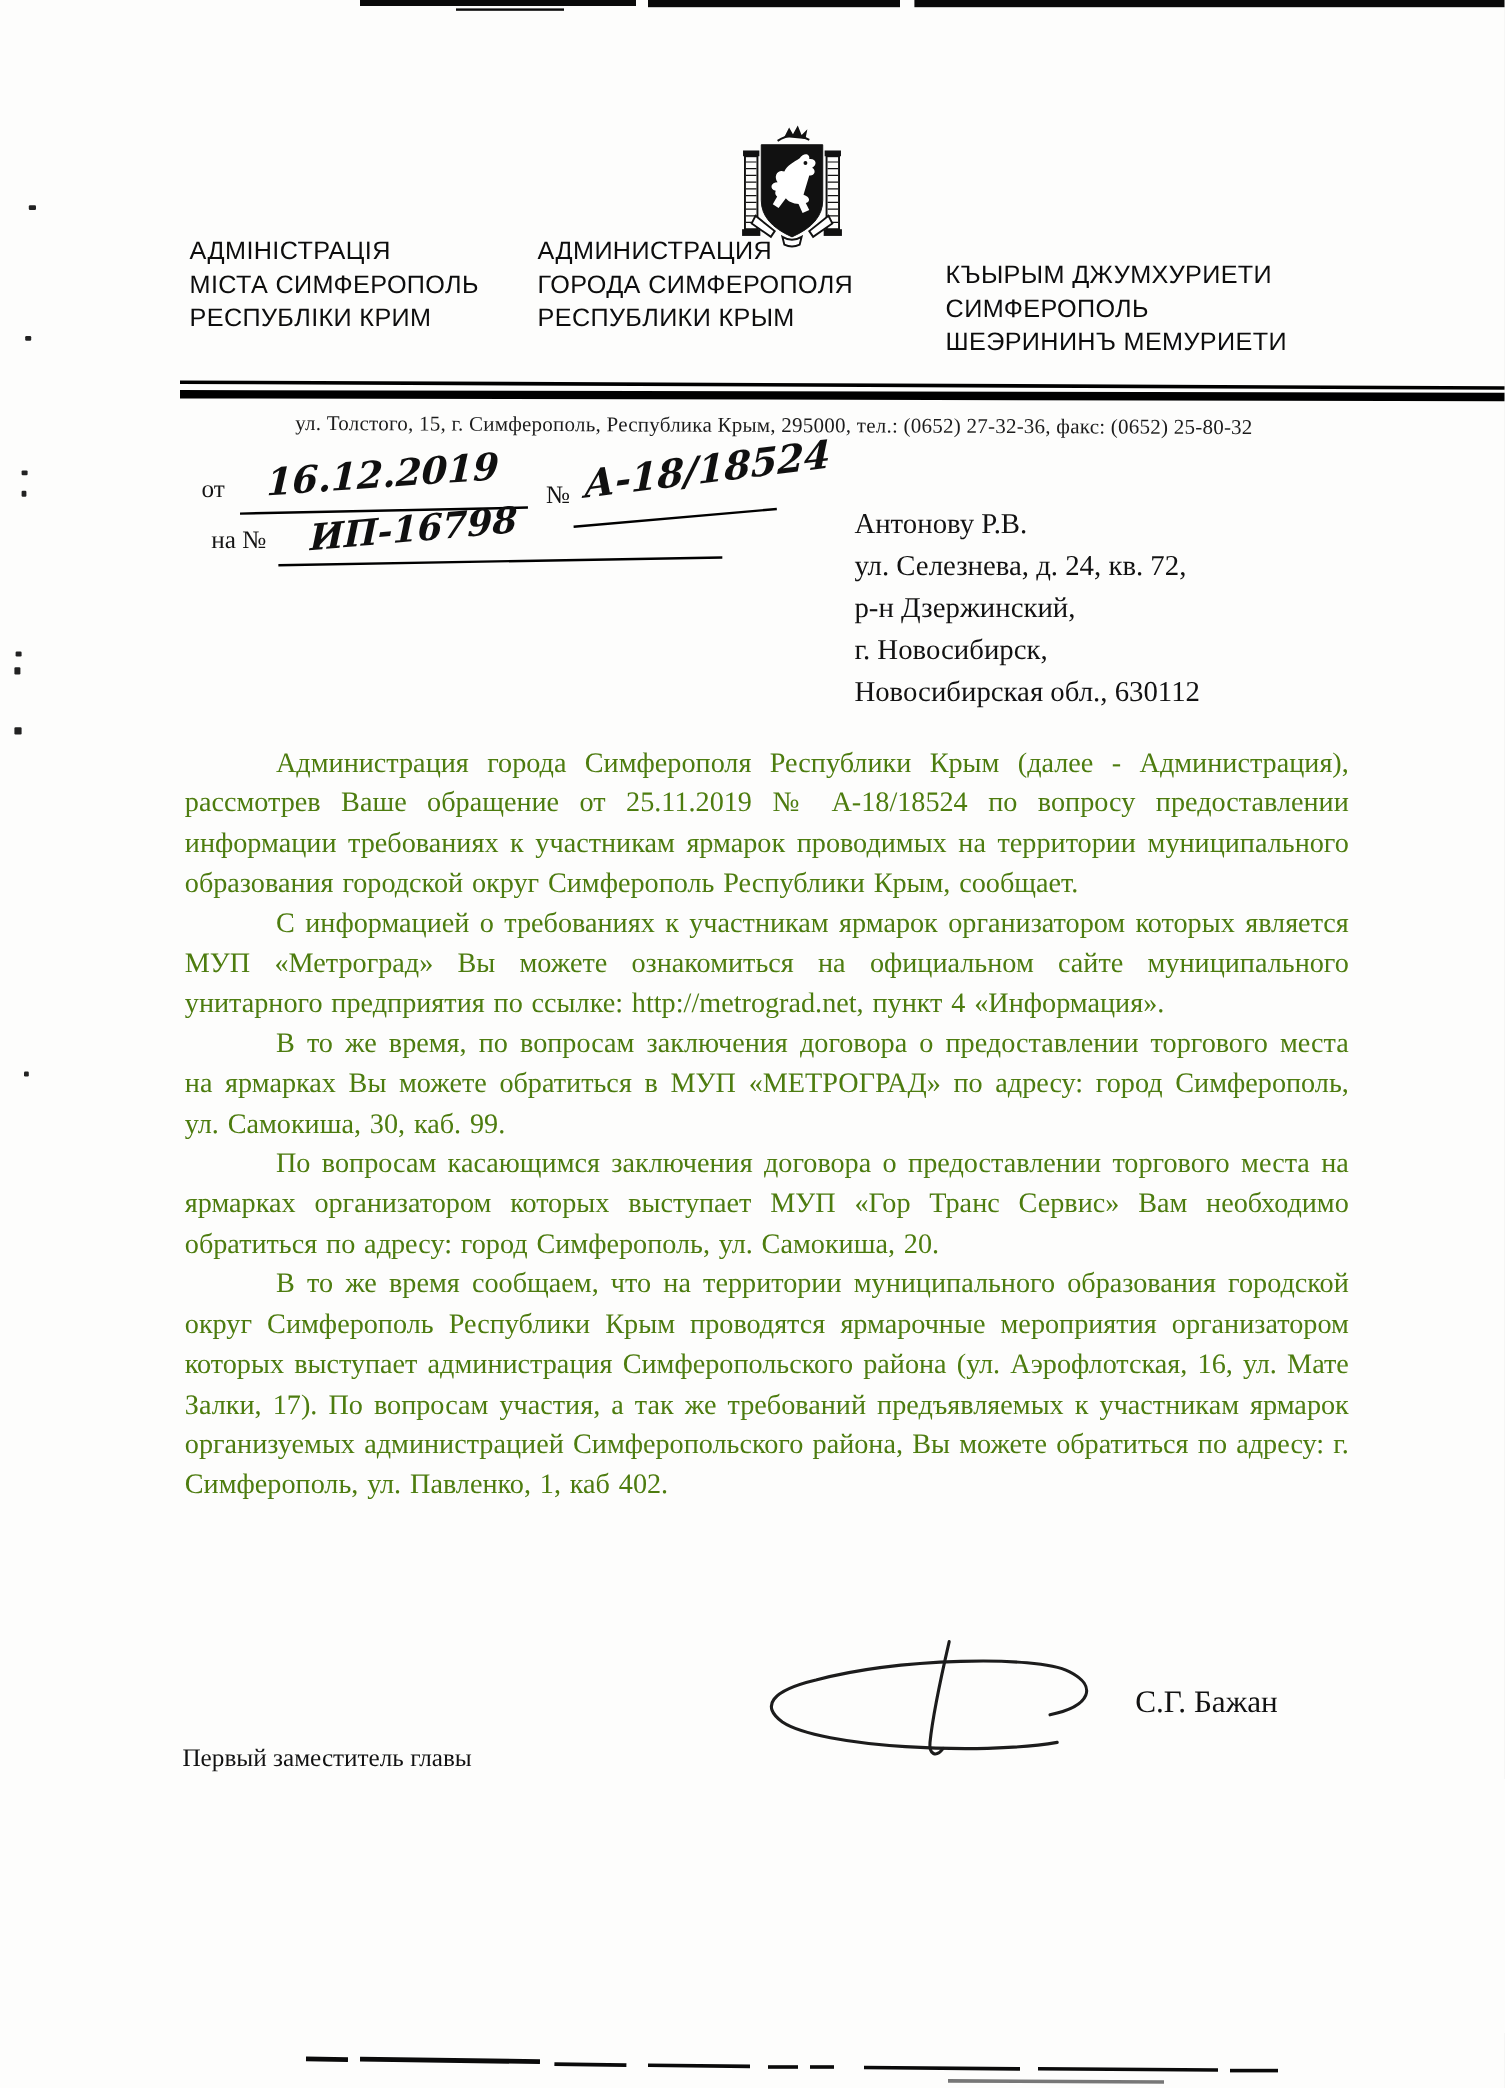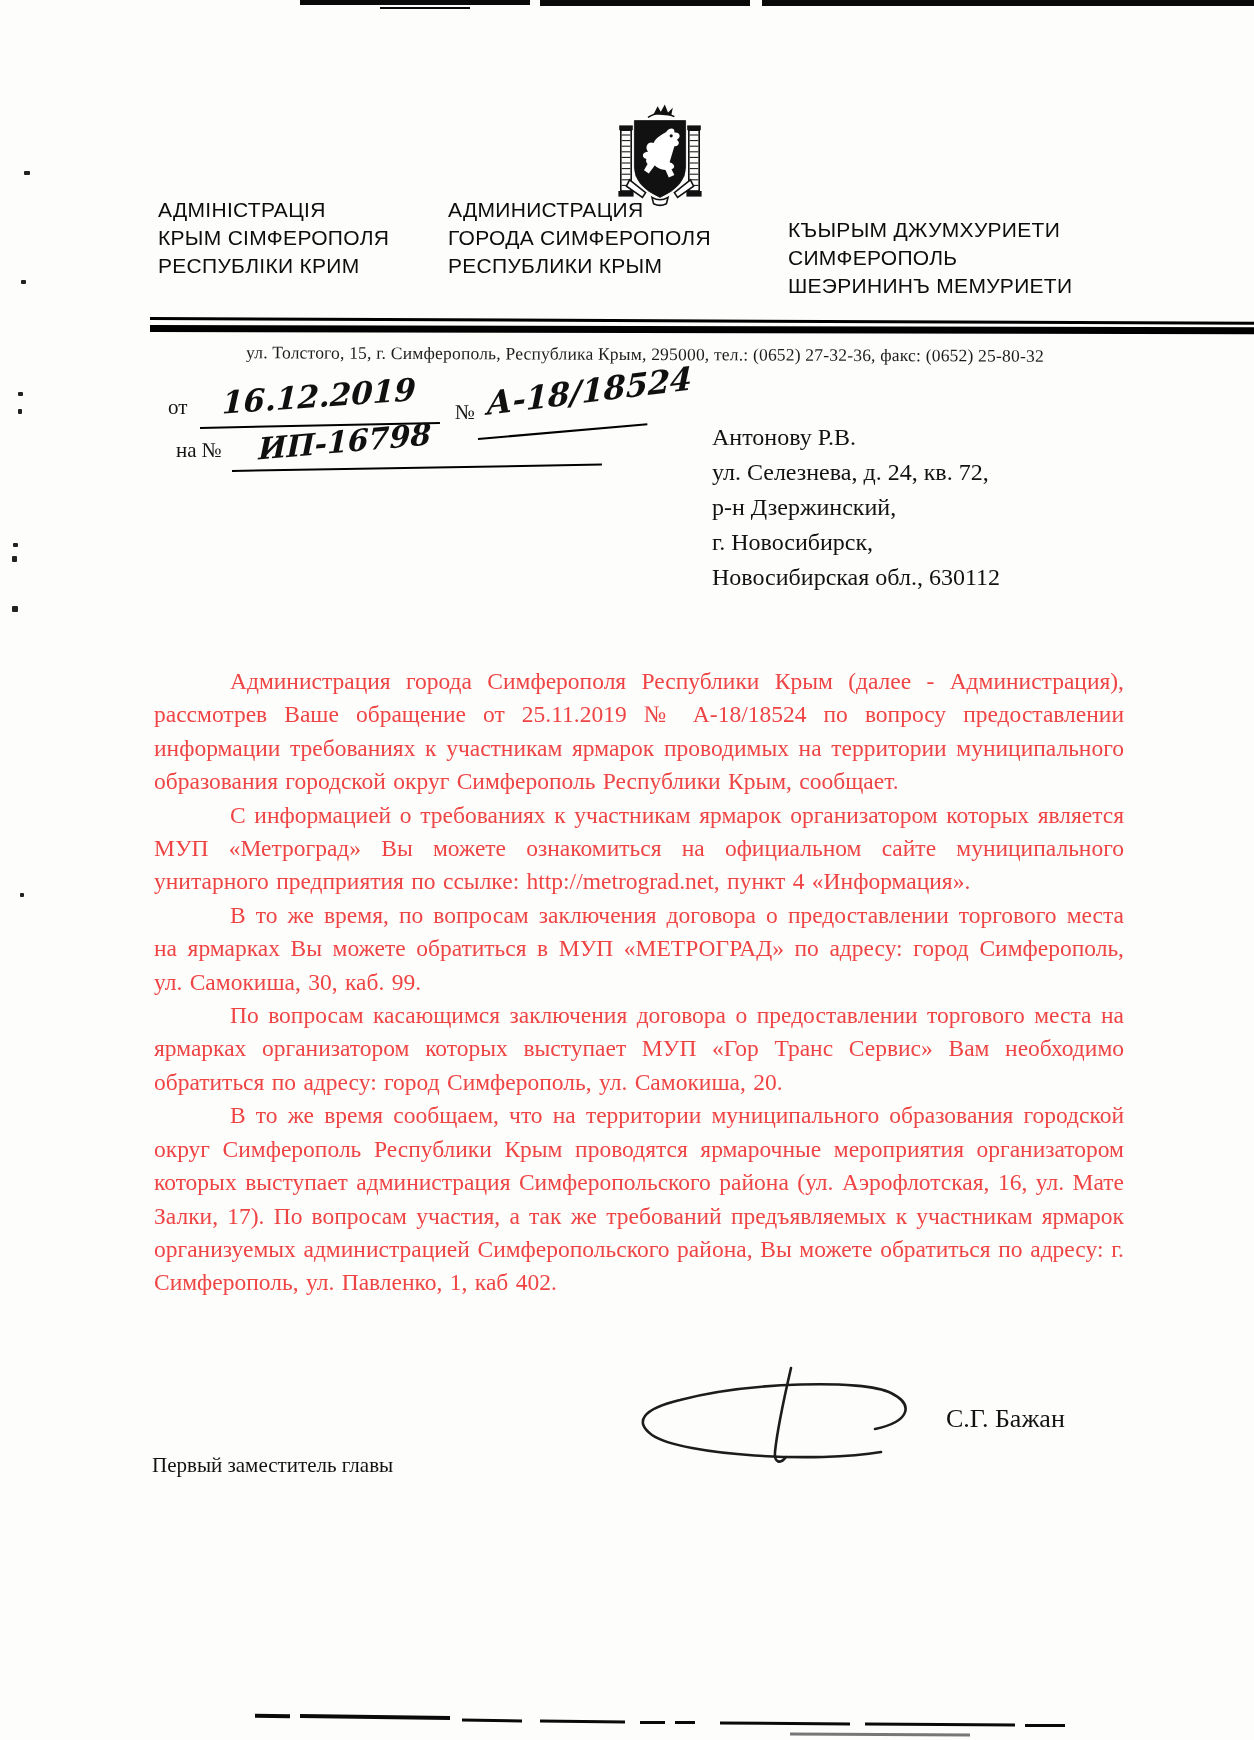--- a/index.html
+++ b/index.html
@@ -31,21 +31,21 @@
   .hand{
     position:absolute;font-family:"DejaVu Serif",serif;font-style:italic;font-weight:700;
     color:#101010;white-space:nowrap;
   }
   .ref-line{position:absolute;height:2px;background:#000;transform-origin:left center;}
   
   .recipient{position:absolute;left:712px;top:420px;font-size:24px;line-height:35px;color:#121212;}
   
   .body-text{
     position:absolute;left:154px;top:620px;width:970px;
-    font-size:23.5px;line-height:33.4px;text-align:justify;color:#ef4444;margin-top:45px;
+    font-size:23.5px;line-height:33.4px;text-align:justify;color:#4d7c0f;
   }
   .body-text p{margin:0;text-indent:76px;word-spacing:1.5px;}
   
   .sig-position{position:absolute;left:152px;top:1448px;font-size:21px;line-height:34px;color:#121212;text-align:center;}
   .sig-stroke{position:absolute;left:628px;top:1362px;width:300px;height:110px;}
   .sig-name{position:absolute;left:946px;top:1404px;font-size:26px;color:#121212;}
 </style>
 </head>
 <body>
 
@@ -109,21 +109,21 @@
     <path fill="#fff" d="M72 78 l6 12 l-7 3 l-5 -11 z"></path>
     <circle cx="74" cy="41" r="2" fill="#111"></circle>
 
     <path d="M22 96 L42 112 L38 118 L18 104 Z" fill="#fff" stroke="#111" stroke-width="2"></path>
     <path d="M98 96 L78 112 L82 118 L102 104 Z" fill="#fff" stroke="#111" stroke-width="2"></path>
     <path d="M50 118 Q60 124 70 118 L68 126 Q60 130 52 126 Z" fill="#fff" stroke="#111" stroke-width="2"></path>
   </svg>
 
   <div class="hdr-col hdr-col-1">
     <div>АДМІНІСТРАЦІЯ</div>
-    <div>КРЫМ СІМФЕРОПОЛЯ</div>
+    <div>МІСТА СИМФЕРОПОЛЬ</div>
     <div>РЕСПУБЛІКИ КРИМ</div>
   </div>
   <div class="hdr-col hdr-col-2">
     <div>АДМИНИСТРАЦИЯ</div>
     <div>ГОРОДА СИМФЕРОПОЛЯ</div>
     <div>РЕСПУБЛИКИ КРЫМ</div>
   </div>
   <div class="hdr-col hdr-col-3">
     <div>КЪЫРЫМ ДЖУМХУРИЕТИ</div>
     <div>СИМФЕРОПОЛЬ</div>

